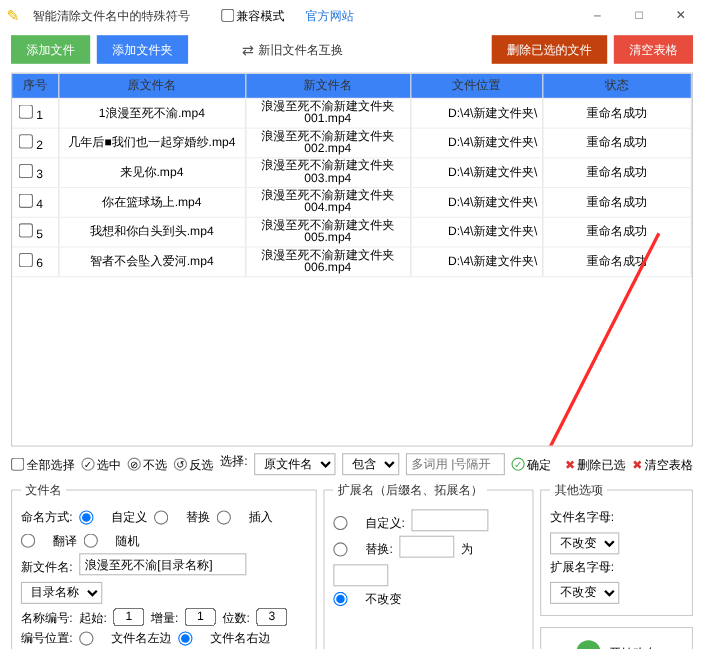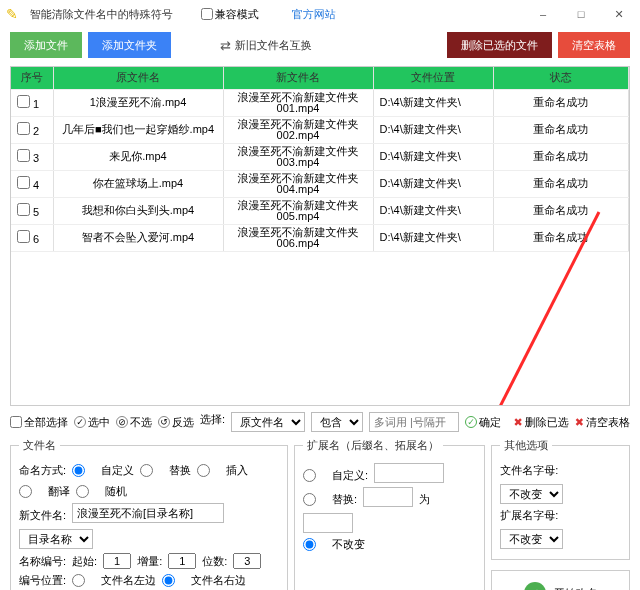--- a/index.html
+++ b/index.html
@@ -8,28 +8,28 @@
 .titlebar .title { color: #333; margin-left: 4px; }
 .titlebar .spacer { flex: 1; }
 .titlebar .sysbtn { width: 30px; height: 20px; text-align: center; line-height: 20px; color: #555; cursor: pointer; }
 .titlebar .link { color: #2277dd; }
 .chk { display: inline-flex; align-items: center; gap: 2px; }
 .chk input { width: 12px; height: 12px; }
 .toolbar { height: 34px; display: flex; gap: 6px; padding: 4px 10px; align-items: center; }
 .btn { height: 26px; padding: 0 14px; color: #fff; display: inline-flex; align-items: center; justify-content: center; cursor: pointer; border: none; }
 .btn.green { background: #5cb85c; }
 .btn.orange { background: #3b82f6; }
-.btn.pink { background: #7f1d1d; font-family: Liberation Serif, serif; }
+.btn.pink { background: #c2410c; font-family: Liberation Serif, serif; }
 .btn.red { background: #e74c3c; }
 .swapbtn { color: #333; display: inline-flex; align-items: flex-end; gap: 4px; cursor: pointer; }
 .table-wrap { margin: 4px 10px 0; border: 1px solid #ccc; height: 340px; overflow: hidden; position: relative; }
 table { width: 100%; border-collapse: collapse; }
 th, td { border-right: 1px solid #e0e0e0; border-bottom: 1px solid #eee; text-align: center; padding: 2px 4px; height: 22px; font-weight: normal; }
-th { background: #22c55e; color: #333; }
-td.left { text-align: left; padding-left: 6px; }
+th { background: #3b82f6; color: #333; }
+td.left { text-align: right; padding-left: 6px; }
 td.seq { text-align: left; padding-left: 6px; }
 .arrow { position: absolute; pointer-events: none; }
 .selbar { display: flex; gap: 6px; padding: 6px 10px; flex-wrap: nowrap; }
 select, input[type=text] { border: 1px solid #bbb; height: 20px; padding: 0 4px; background: #fff; font-size: 11px; }
 .panels { display: flex; gap: 6px; padding: 0 10px 10px; }
 fieldset { border: 1px solid #ccc; padding: 6px 8px; }
 fieldset legend { padding: 0 4px; color: #333; }
 .row { display: flex; align-items: flex-end; gap: 6px; margin: 4px 0; flex-wrap: wrap; }
 .row label { display: inline-flex; align-items: center; gap: 16px; }
 input.tiny { width: 28px; text-align: center; }
@@ -43,21 +43,21 @@
 </head>
 <body>
 
 <div class="titlebar">
   <span class="pencil-ico"></span>
   <span class="title">智能清除文件名中的特殊符号</span>
   <label class="chk" style="margin-left:20px">
     <input type="checkbox" style="">
       <span>兼容模式</span>
   </label>
-  <span class="link" style="margin-left:25px">官方网站</span>
+  <span class="link" style="margin-left:11px">官方网站</span>
   <span class="spacer"></span>
   <span class="sysbtn">–</span>
   <span class="sysbtn">□</span>
   <span class="sysbtn">✕</span>
 </div>
 
 <div class="toolbar">
   <button class="btn green">添加文件</button>
   <button class="btn orange">添加文件夹</button>
   <span style="flex:0.3"></span>

